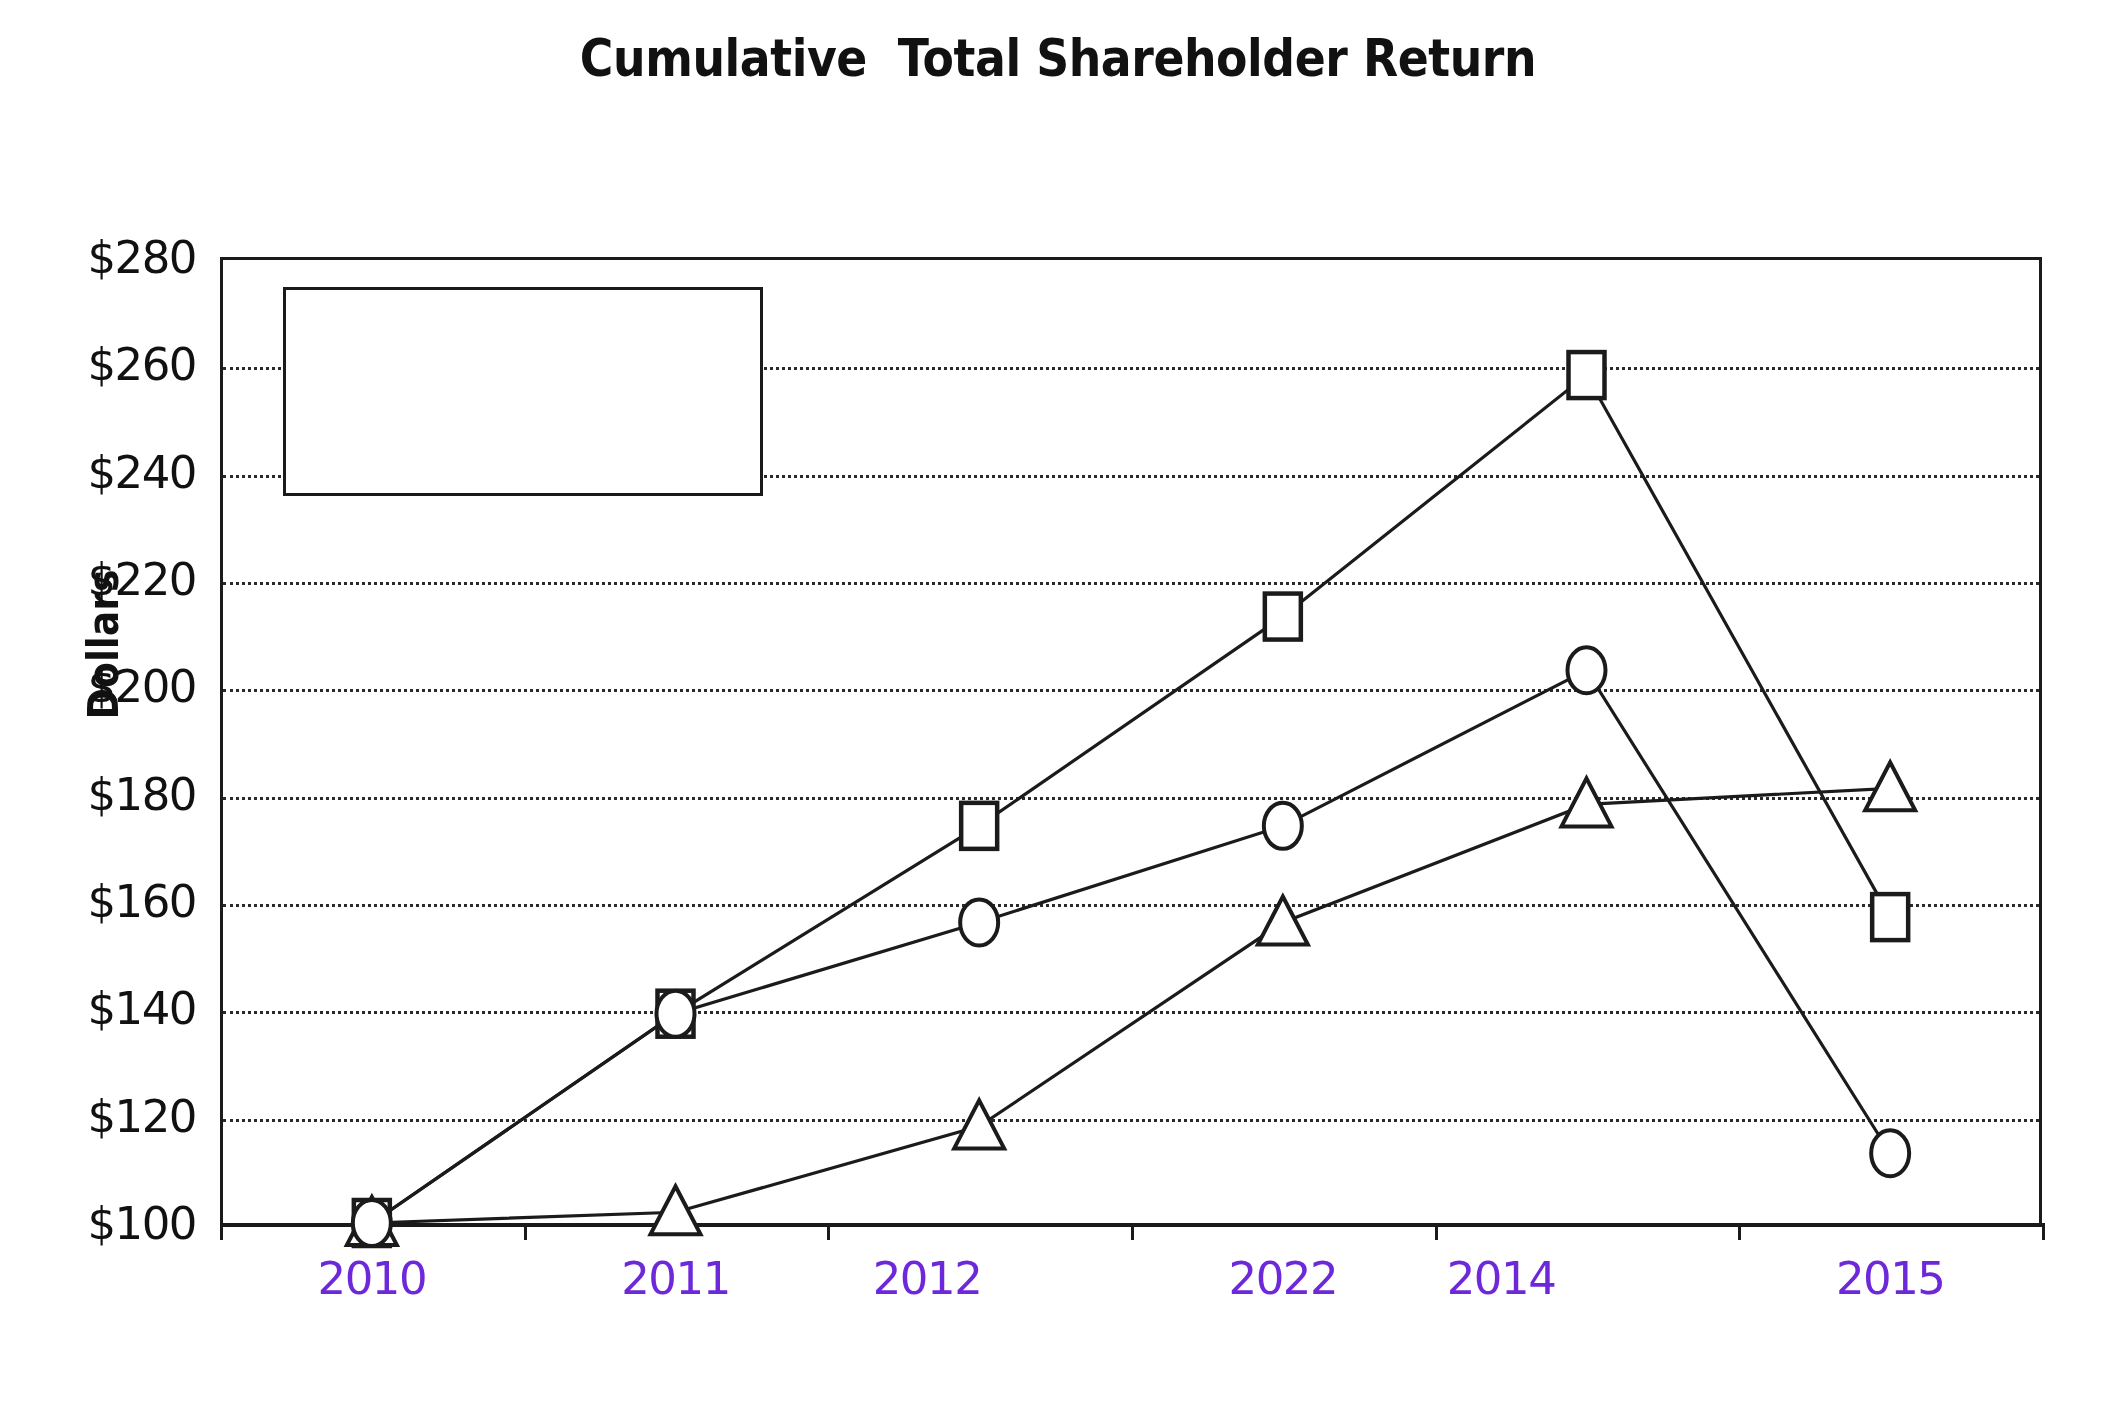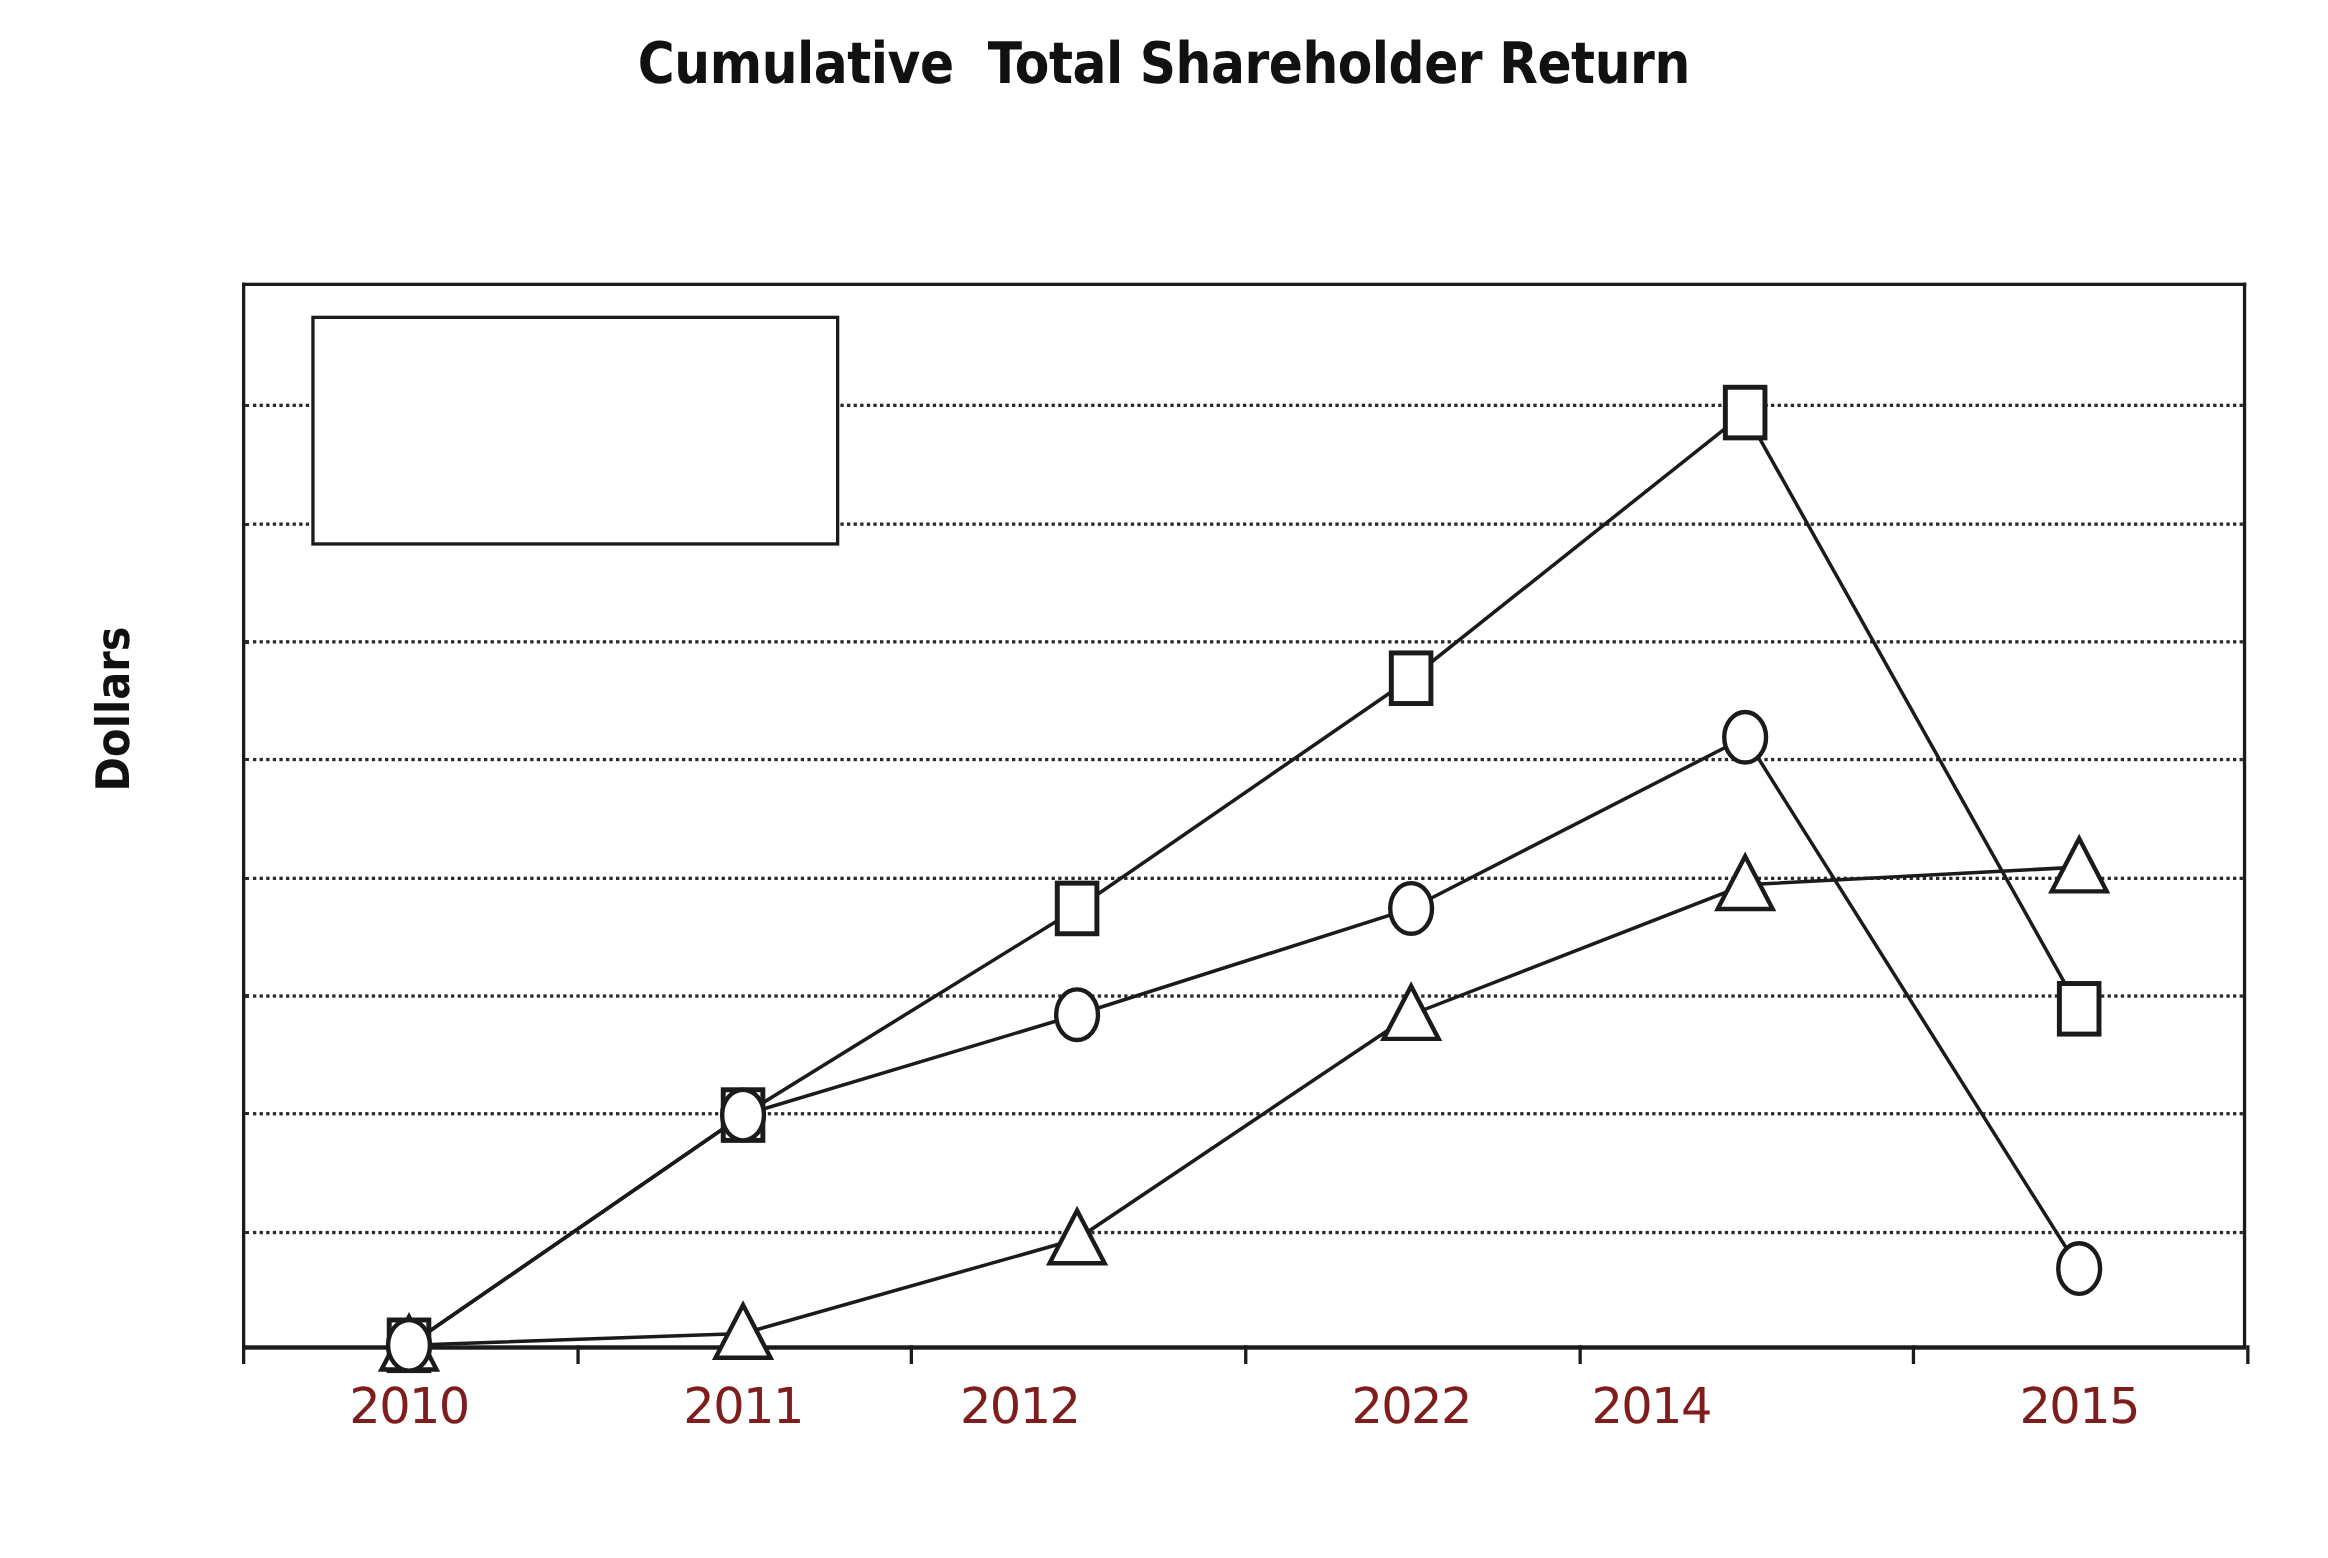--- a/index.html
+++ b/index.html
@@ -41,21 +41,21 @@
     position:absolute;right:0;width:196px;text-align:right;
     transform:translateY(-50%);
     font-size:45px;letter-spacing:-1.5px;color:#111;
     font-family:"DejaVu Sans",sans-serif;
   }
 
   
   .xtick{position:absolute;top:1223px;width:3px;height:17px;background:#1b1b1b;}
   .xlabel{
     position:absolute;top:1252px;transform:translateX(-50%);
-    font-size:45px;letter-spacing:-1.5px;color:#7f1d1d;
+    font-size:45px;letter-spacing:-1.5px;color:#6d28d9;
     font-family:"DejaVu Sans",sans-serif;white-space:nowrap;
   }
 
   
   .datalayer{position:absolute;left:0;top:0;width:2116px;height:1416px;pointer-events:none;}
 
   
   .legend{
     position:absolute;left:283px;top:287px;width:480px;height:209px;
     border:3px solid #1b1b1b;background:#fff;box-sizing:border-box;
@@ -81,20 +81,32 @@
 </style>
 </head>
 <body>
 
 <div id="root">
 
   <div class="chart-title">Cumulative  Total Shareholder Return</div>
 
   <div class="y-caption">Dollars</div>
 
+  <div class="ylabels" id="ylabels">
+      <div class="ylabel" style="top: 257px;">$280</div>
+      <div class="ylabel" style="top: 364.333px;">$260</div>
+      <div class="ylabel" style="top: 471.667px;">$240</div>
+      <div class="ylabel" style="top: 579px;">$220</div>
+      <div class="ylabel" style="top: 686.333px;">$200</div>
+      <div class="ylabel" style="top: 793.667px;">$180</div>
+      <div class="ylabel" style="top: 901px;">$160</div>
+      <div class="ylabel" style="top: 1008.33px;">$140</div>
+      <div class="ylabel" style="top: 1115.67px;">$120</div>
+      <div class="ylabel" style="top: 1223px;">$100</div>
+    </div>
 
   <div class="plot" id="plot">
       <div class="gridline" style="top: 107.333px;"></div>
       <div class="gridline" style="top: 214.667px;"></div>
       <div class="gridline" style="top: 322px;"></div>
       <div class="gridline" style="top: 429.333px;"></div>
       <div class="gridline" style="top: 536.667px;"></div>
       <div class="gridline" style="top: 644px;"></div>
       <div class="gridline" style="top: 751.333px;"></div>
       <div class="gridline" style="top: 858.667px;"></div>

